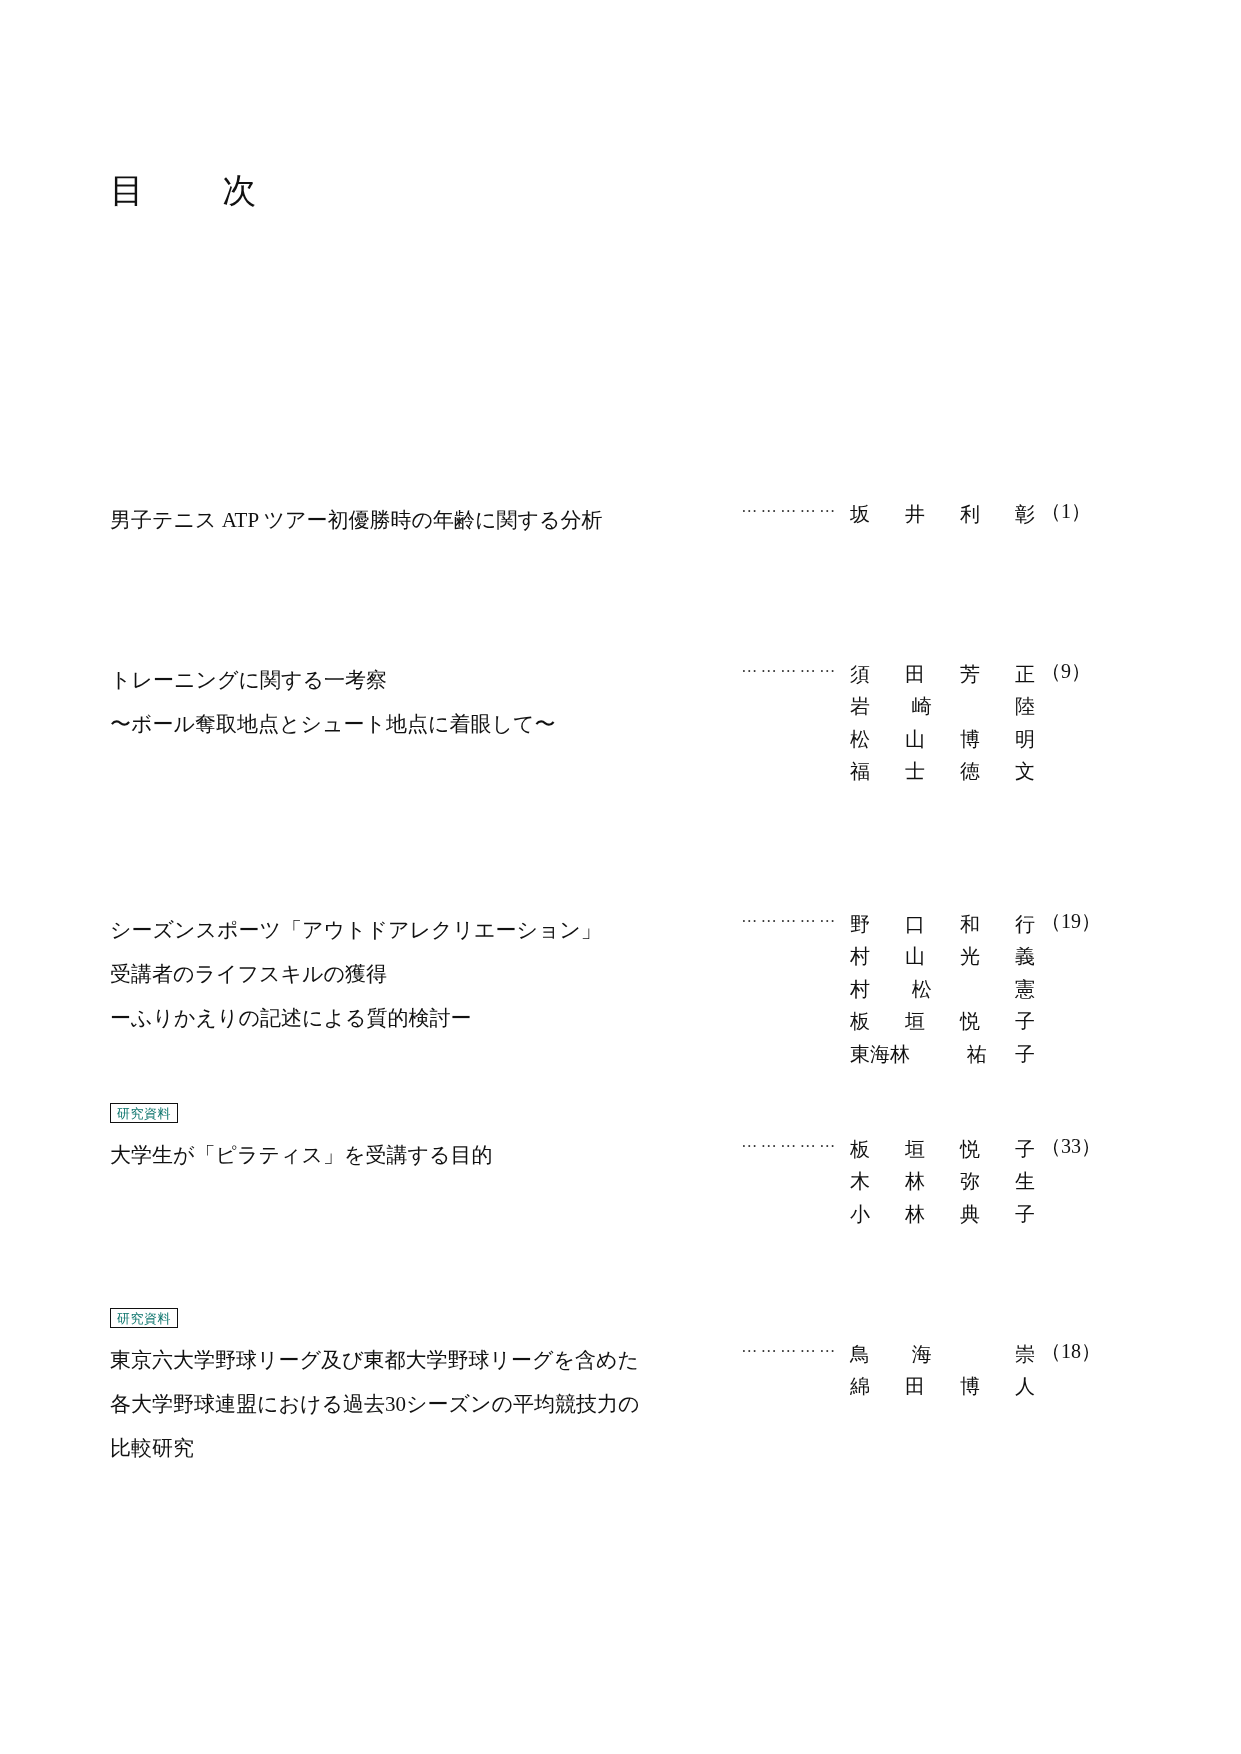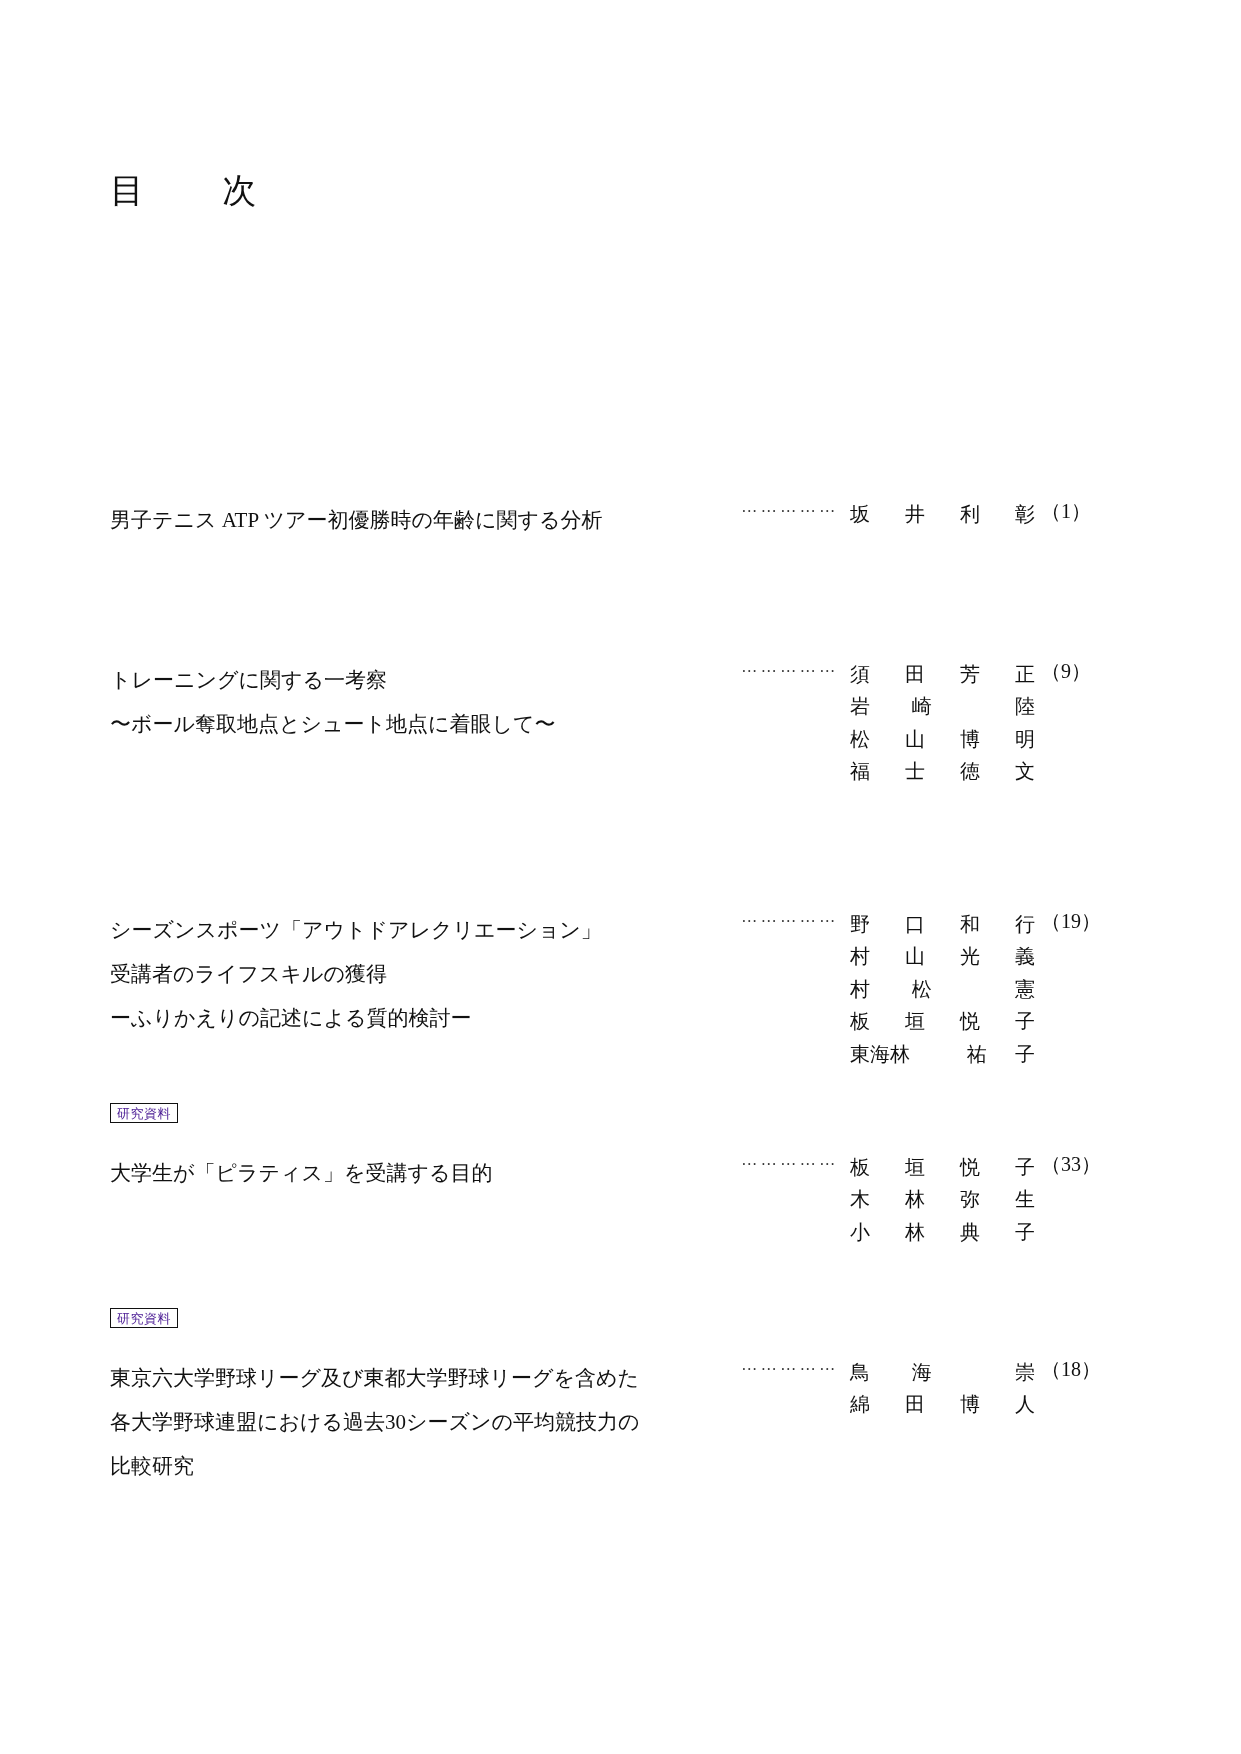--- a/index.html
+++ b/index.html
@@ -84,22 +84,22 @@
     white-space: nowrap;
   }
   .tag {
     display: inline-block;
     border: 1px solid #111;
     font-size: 13px;
     font-family: "Liberation Sans", sans-serif;
     padding: 3px 6px 2px 6px;
     line-height: 1;
     letter-spacing: 0.04em;
-    color: #4c1d95;
-    margin-bottom: 28px;
+    color: #0f766e;
+    margin-bottom: 10px;
   }
   .entry-block {
     position: absolute;
     left: 110px;
     width: 1021px;
   }
   .e1 { top: 330px; }
   .e2 { top: 490px; }
   .e3 { top: 740px; }
   .e4 { top: 935px; }

